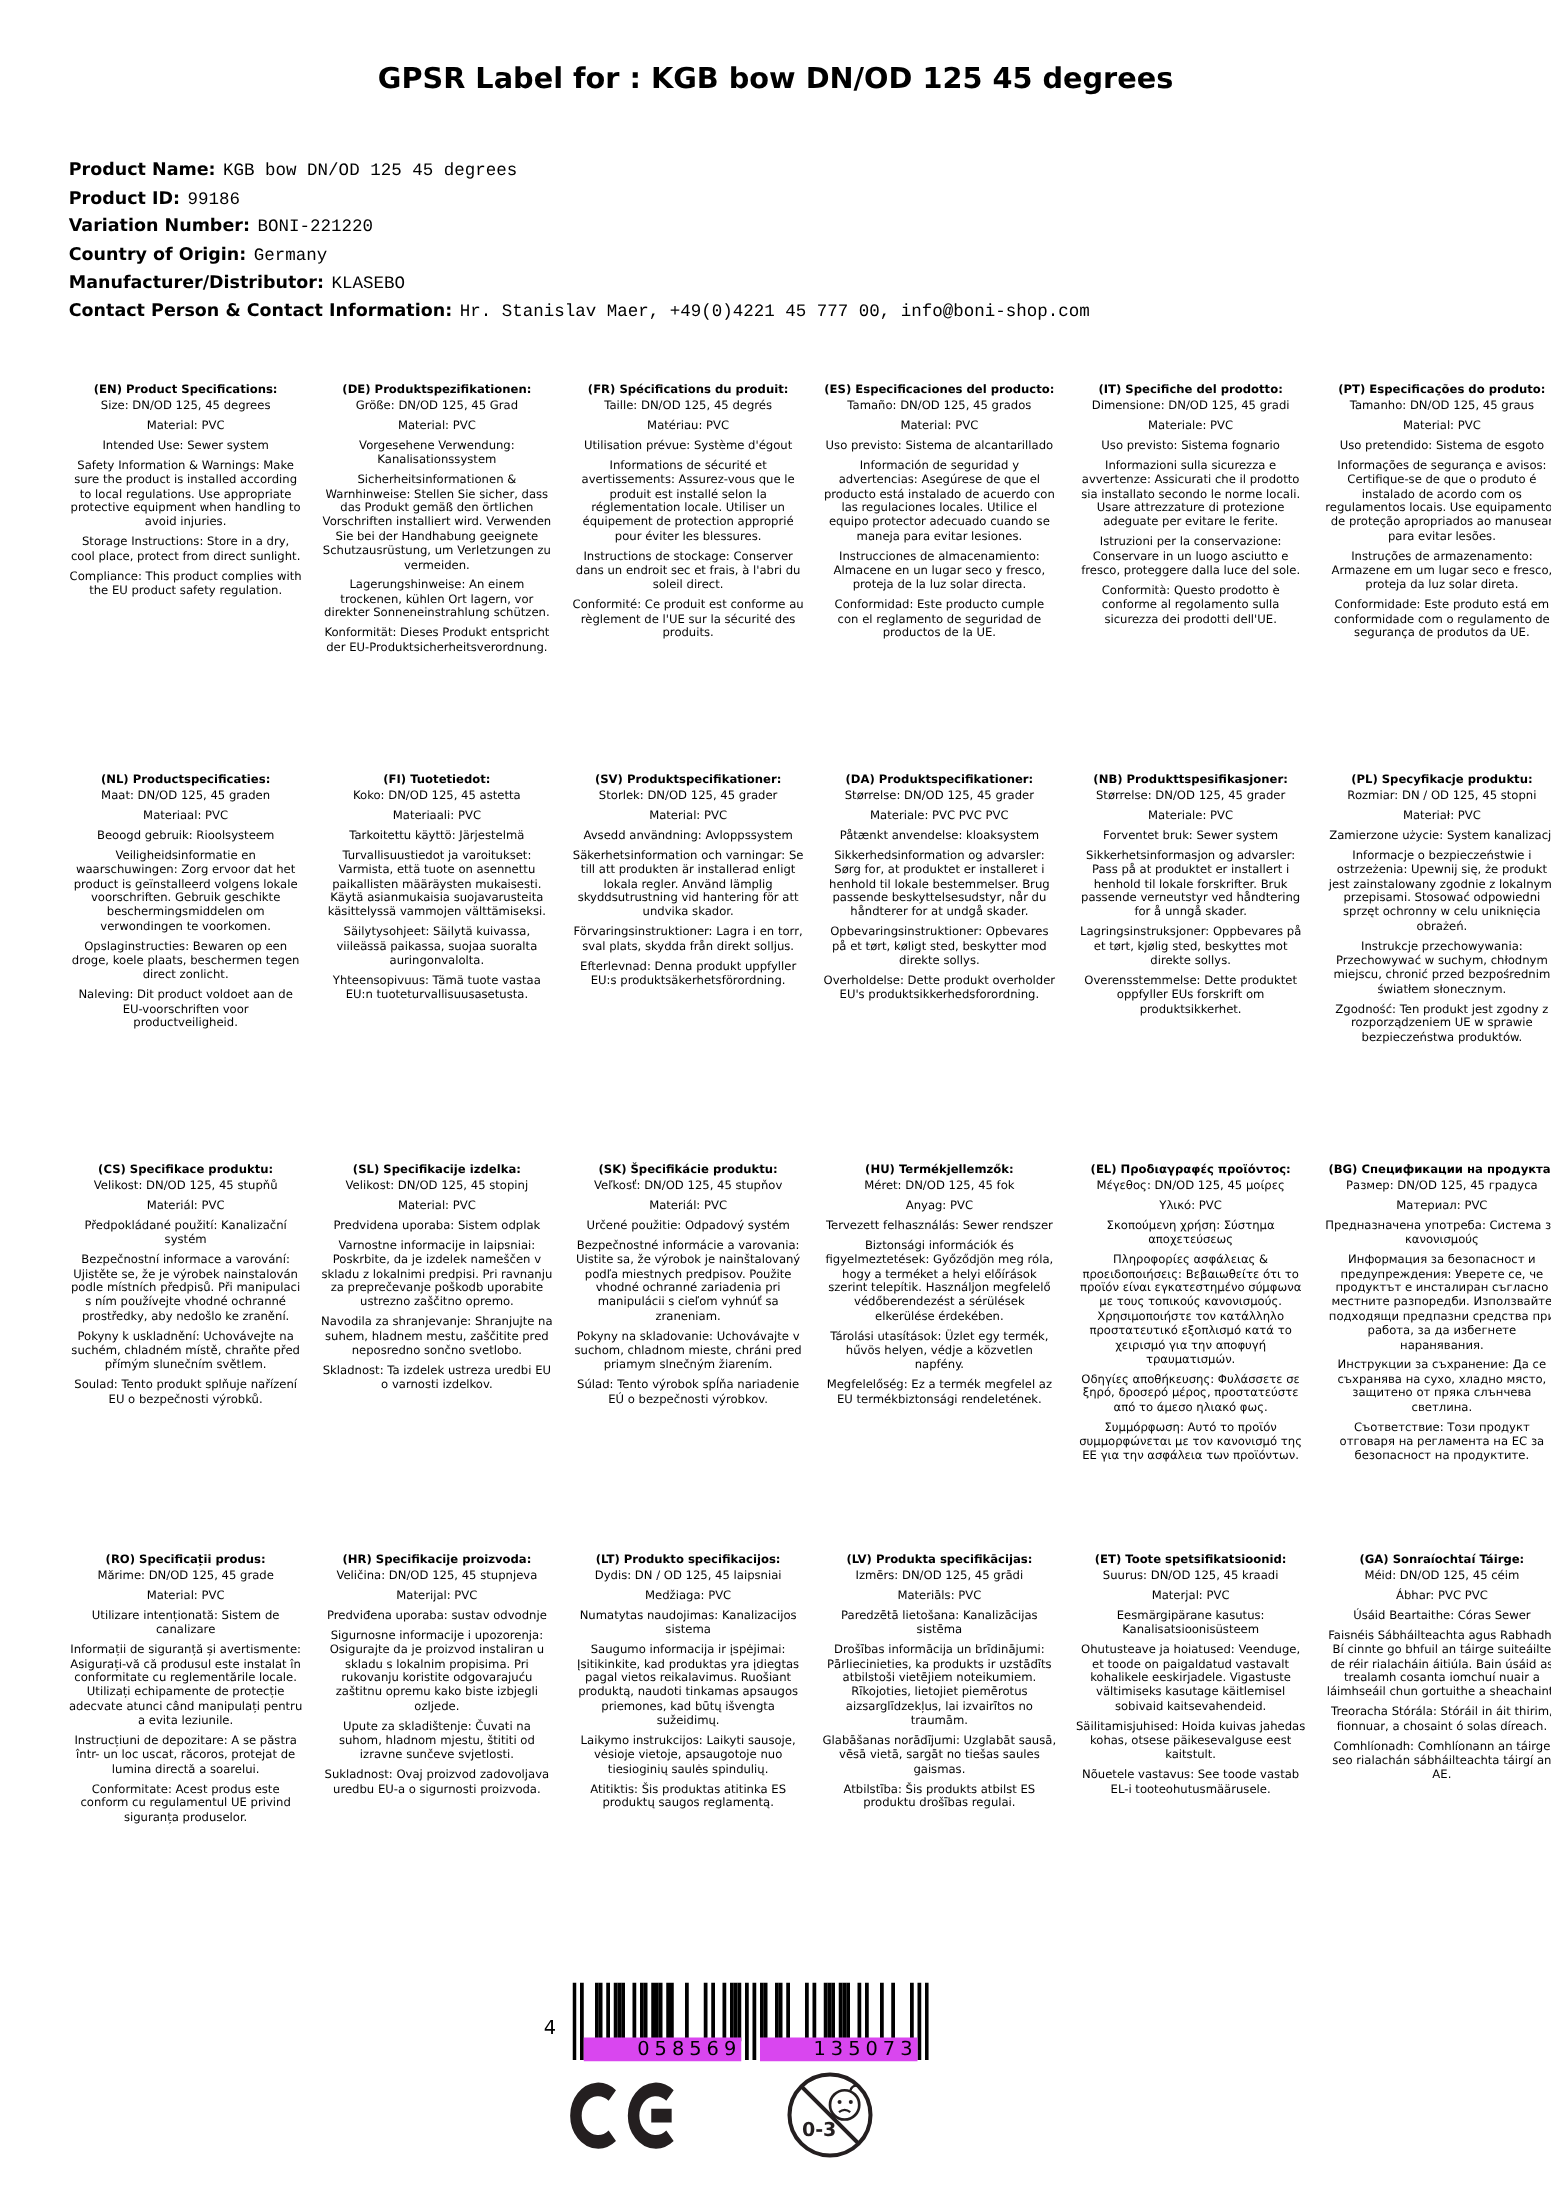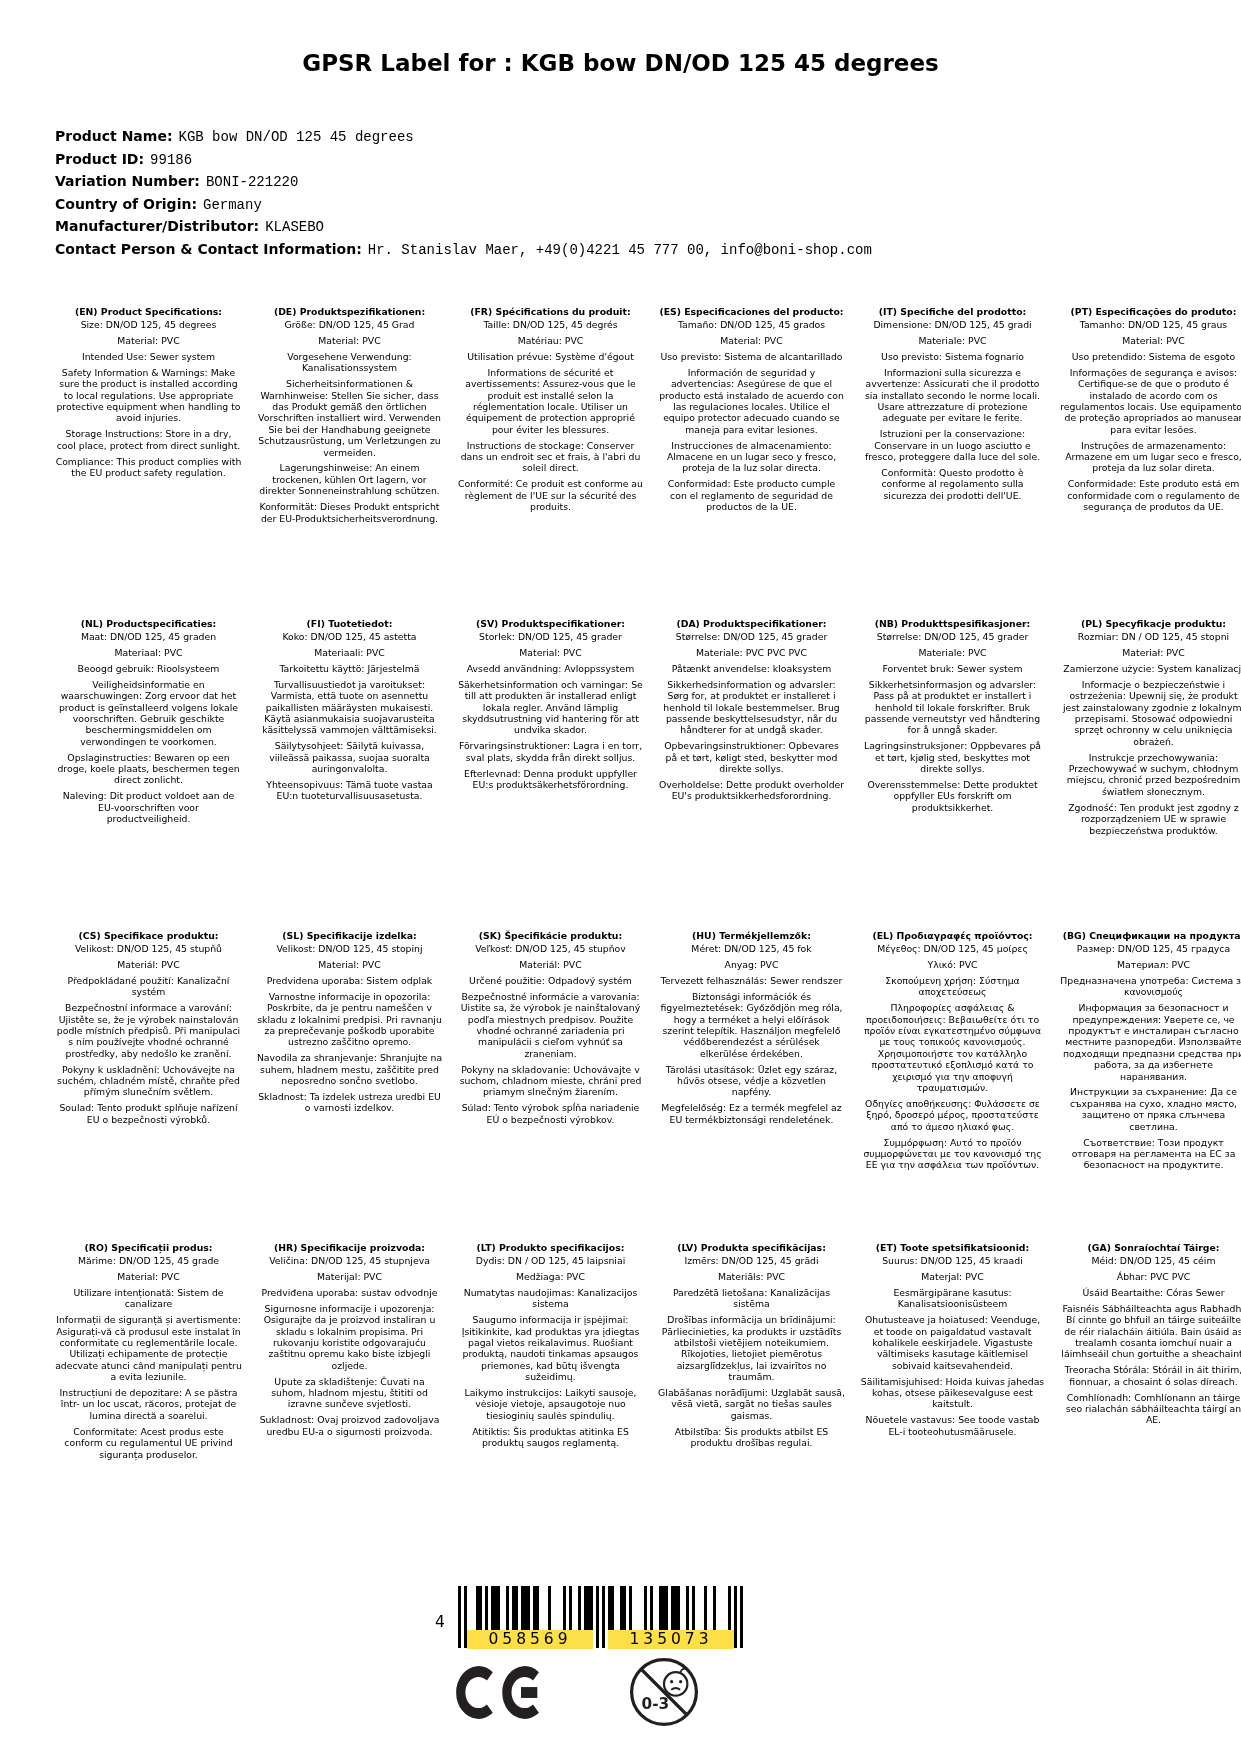--- a/index.html
+++ b/index.html
@@ -12,21 +12,21 @@
   .info-label{font-weight:bold;}
   .info-value{margin-left:6px;font-family:Liberation Mono, monospace;}
   .grid{position:absolute;left:55px;top:306px;display:grid;
         grid-template-columns:repeat(6,187px);column-gap:14px;grid-auto-rows:312px;text-align:center;}
   .lang{font-size:9.3px;line-height:11.4px;color:#000;overflow:visible;}
   .lang h3{font-size:9.3px;line-height:12px;margin:0 0 1px 0;font-weight:bold;white-space:nowrap;}
   .lang p{margin:0 0 4.5px 0;overflow-wrap:break-word;}
   .barcode{position:absolute;left:458px;top:1586px;width:285px;height:64px;}
   .barcode svg{position:absolute;left:0;top:0;}
   .bc-first{position:absolute;left:-23px;top:27px;font-size:15.5px;line-height:18px;color:#000;}
-  .bc-group{position:absolute;top:44px;height:19px;background:#fde047;text-align:center;
+  .bc-group{position:absolute;top:44px;height:19px;background:#d946ef;text-align:right;
             font-size:15.5px;line-height:18px;letter-spacing:4px;color:#000;}
   .bc-g1{left:9px;width:126px;}
   .bc-g2{left:150px;width:126px;}
   .ce{position:absolute;left:455px;top:1664px;}
   .age{position:absolute;left:628px;top:1656px;}
 </style>
 </head>
 <body>
 
 <div class="page">
@@ -198,21 +198,21 @@
           <p>Soulad: Tento produkt splňuje nařízení EU o bezpečnosti výrobků.</p>
         </div>
     </section>
 
     <section class="lang">
       <h3>(SL) Specifikacije izdelka:</h3>
       <div class="paras">
           <p>Velikost: DN/OD 125, 45 stopinj</p>
           <p>Material: PVC</p>
           <p>Predvidena uporaba: Sistem odplak</p>
-          <p>Varnostne informacije in opozorila: Poskrbite, da je pentru nameščen v skladu z lokalnimi predpisi. Pri ravnanju za preprečevanje poškodb uporabite ustrezno zaščitno opremo.</p>
+          <p>Varnostne informacije in laipsniai: Poskrbite, da je izdelek nameščen v skladu z lokalnimi predpisi. Pri ravnanju za preprečevanje poškodb uporabite ustrezno zaščitno opremo.</p>
           <p>Navodila za shranjevanje: Shranjujte na suhem, hladnem mestu, zaščitite pred neposredno sončno svetlobo.</p>
           <p>Skladnost: Ta izdelek ustreza uredbi EU o varnosti izdelkov.</p>
         </div>
     </section>
 
     <section class="lang">
       <h3>(SK) Špecifikácie produktu:</h3>
       <div class="paras">
           <p>Veľkosť: DN/OD 125, 45 stupňov</p>
           <p>Materiál: PVC</p>
@@ -223,21 +223,21 @@
         </div>
     </section>
 
     <section class="lang">
       <h3>(HU) Termékjellemzők:</h3>
       <div class="paras">
           <p>Méret: DN/OD 125, 45 fok</p>
           <p>Anyag: PVC</p>
           <p>Tervezett felhasználás: Sewer rendszer</p>
           <p>Biztonsági információk és figyelmeztetések: Győződjön meg róla, hogy a terméket a helyi előírások szerint telepítik. Használjon megfelelő védőberendezést a sérülések elkerülése érdekében.</p>
-          <p>Tárolási utasítások: Üzlet egy száraz, hűvös otsese, védje a közvetlen napfény.</p>
+          <p>Tárolási utasítások: Üzlet egy termék, hűvös helyen, védje a közvetlen napfény.</p>
           <p>Megfelelőség: Ez a termék megfelel az EU termékbiztonsági rendeletének.</p>
         </div>
     </section>
 
     <section class="lang">
       <h3>(EL) Προδιαγραφές προϊόντος:</h3>
       <div class="paras">
           <p>Μέγεθος: DN/OD 125, 45 μοίρες</p>
           <p>Υλικό: PVC</p>
           <p>Σκοπούμενη χρήση: Σύστημα αποχετεύσεως</p>

